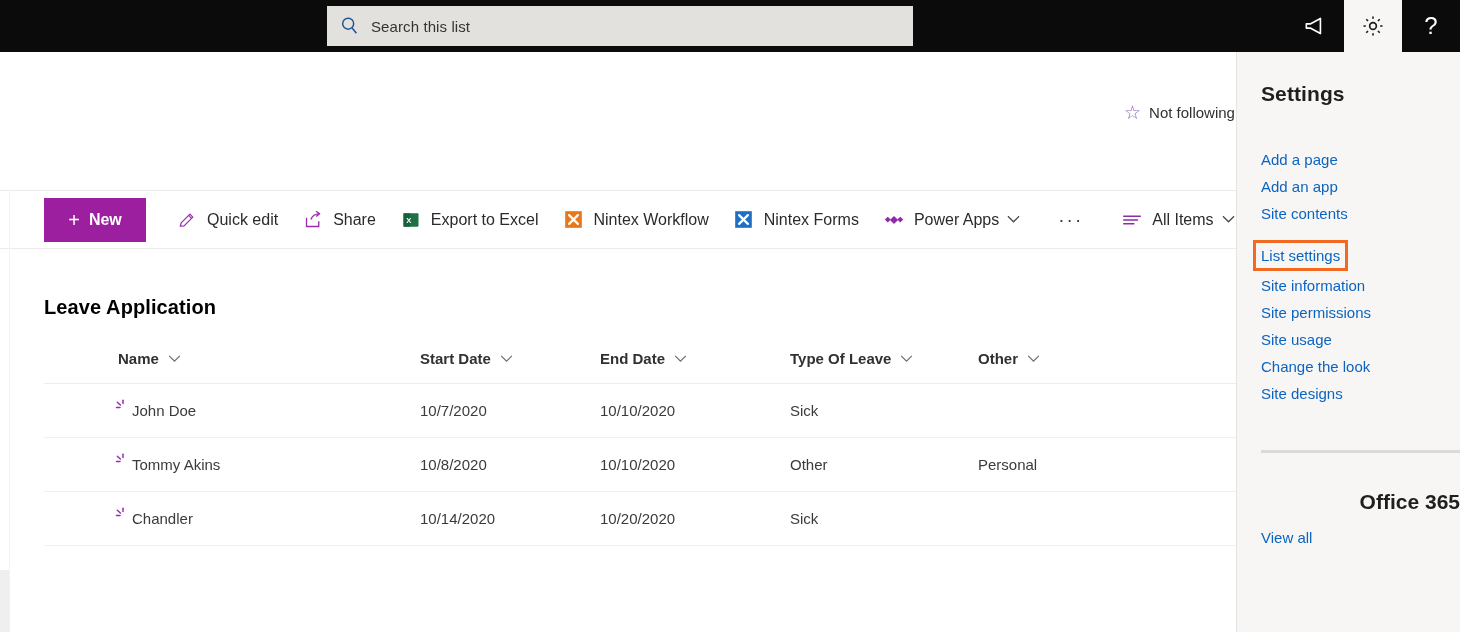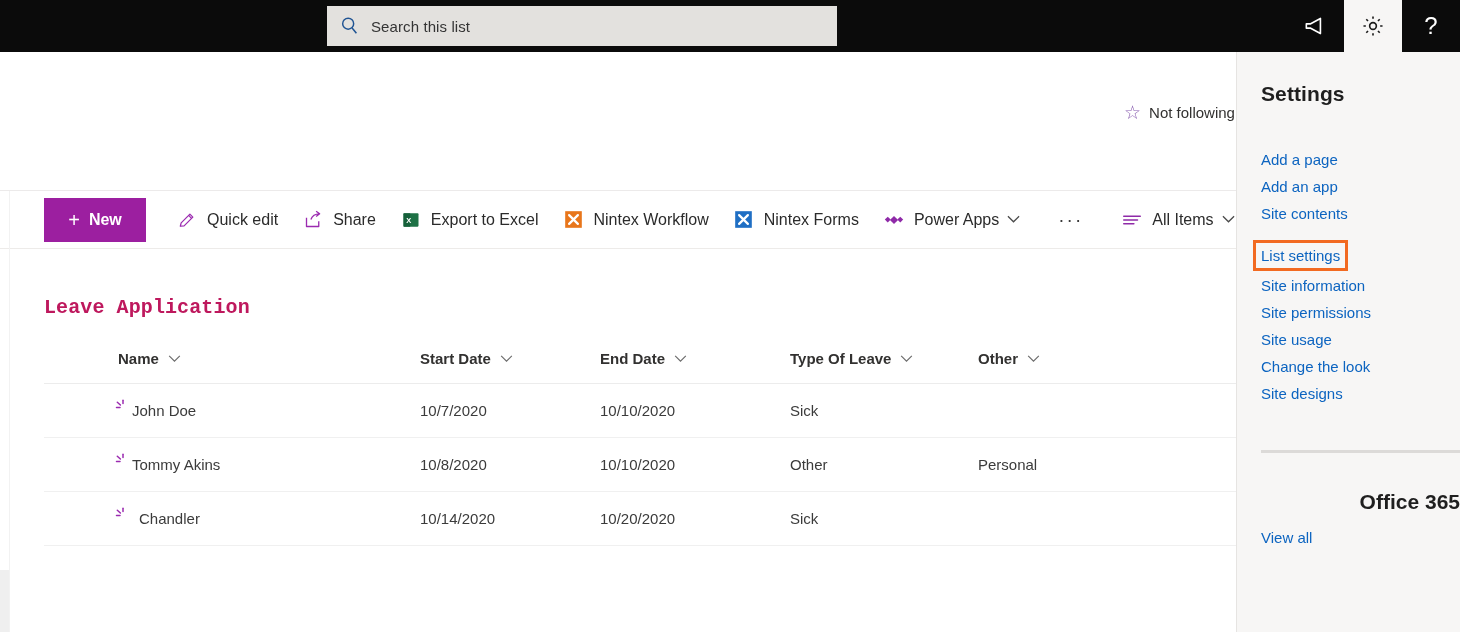--- a/index.html
+++ b/index.html
@@ -13,21 +13,21 @@
 
   
   .suitebar {
     position: absolute; top: 0; left: 0;
     width: 1460px; height: 52px;
     background: #0b0b0b;
     display: flex; align-items: center;
   }
   .search-wrap {
     position: absolute; left: 327px; top: 6px;
-    width: 510px; height: 40px;
+    width: 586px; height: 40px;
     background: #e3e1de;
     display: flex; align-items: center;
     padding: 0 12px;
   }
   .search-ico { width: 22px; height: 22px; margin-right: 10px; flex: none; }
   .search-text {
     font-size: 15px; color: #343434; letter-spacing: .1px;
   }
   .suite-actions {
     position: absolute; right: 0; top: 0; height: 52px;
@@ -85,22 +85,22 @@
   .chev { margin-left: 8px; flex: none; }
   .ellipsis { letter-spacing: 2px; font-size: 19px; color: #3a3a3a; padding: 0 14px;}
 
   
   .list-area {
     position: absolute; top: 249px; left: 0;
     width: 1236px; height: 383px;
     background: #ffffff;
   }
   .list-title {
-    font-size: 20px; color: #be185d; font-weight: 600;
-    padding: 47px 0 0 44px; letter-spacing: .1px; font-family: Liberation Mono, monospace;
+    font-size: 20px; color: #000000; font-weight: 600;
+    padding: 47px 0 0 44px; letter-spacing: .1px;
   }
   table.lst { width: 1192px; margin-left: 44px; border-collapse: collapse; margin-top: 31px; }
   table.lst th {
     text-align: left; font-size: 15px; font-weight: 600; color: #323130;
     padding: 0 0 16px 0; border-bottom: 1px solid #ececec;
     white-space: nowrap;
   }
   table.lst th .h { display: inline-flex; align-items: center; }
   table.lst th .chev { margin-left: 9px; }
   table.lst td {
@@ -374,21 +374,21 @@
               <span>Tommy Akins</span>
             </span>
           </td>
           <td>10/8/2020</td>
           <td>10/10/2020</td>
           <td>Other</td>
           <td>Personal</td>
         </tr>
         <tr>
           <td>
-            <span class="name-cell" style="padding-left:70px;gap:7px;">
+            <span class="name-cell" style="padding-left:70px;">
               <svg class="spin" viewBox="0 0 16 16">
                 <g stroke="#9b2bb0" stroke-width="1.5" stroke-linecap="round">
                   <line x1="2.5" y1="9.5" x2="6" y2="9.5"></line>
                   <line x1="3.3" y1="4.2" x2="6.4" y2="7.0"></line>
                   <line x1="9" y1="2.3" x2="9" y2="5.6"></line>
                 </g>
               </svg>
               <span>Chandler</span>
             </span>
           </td>

